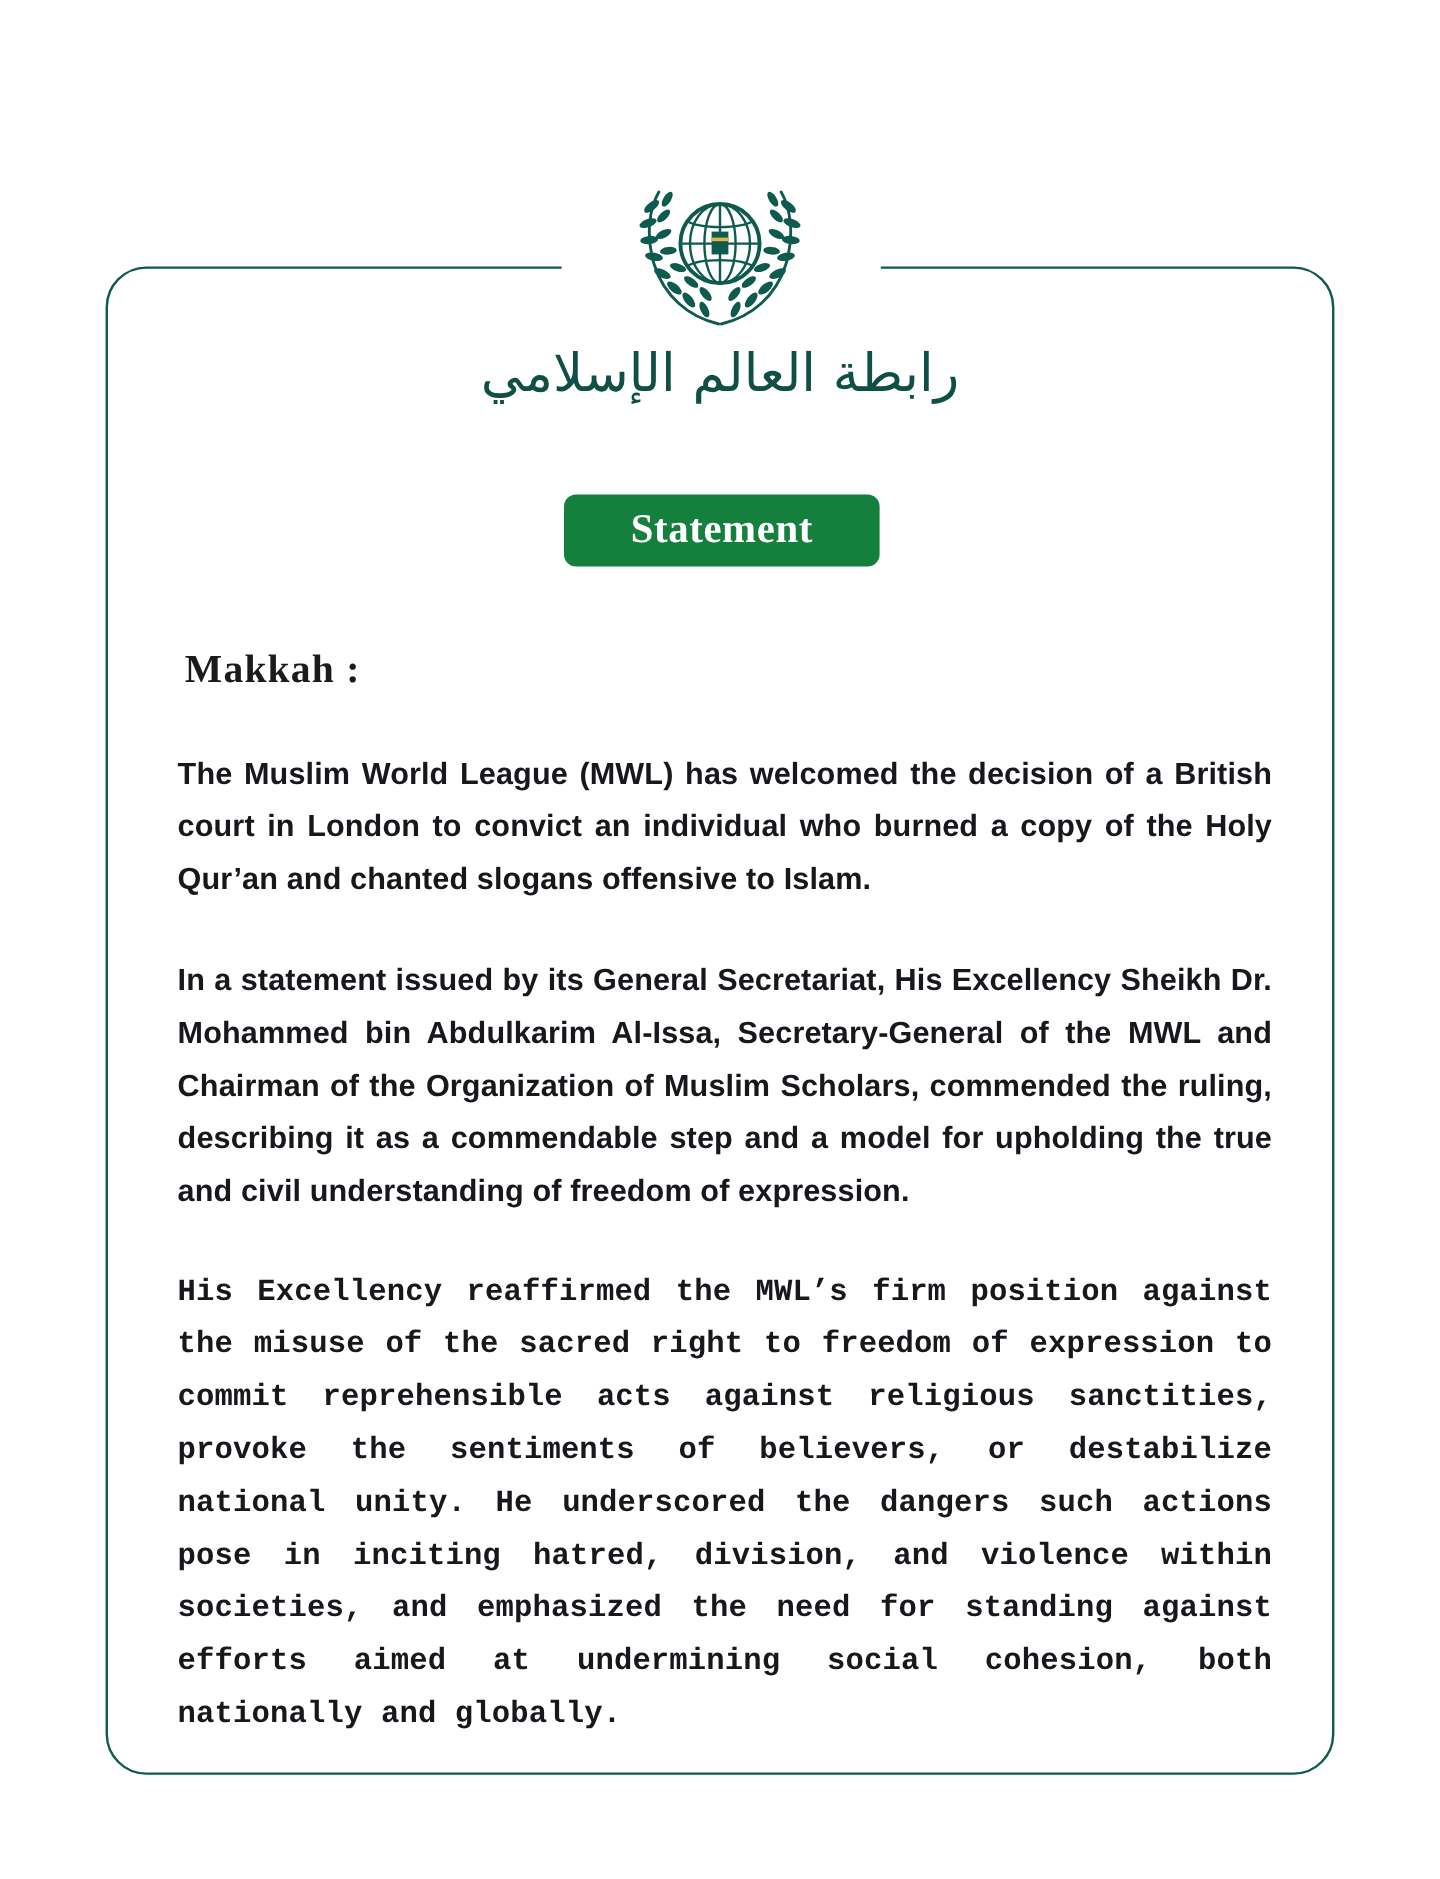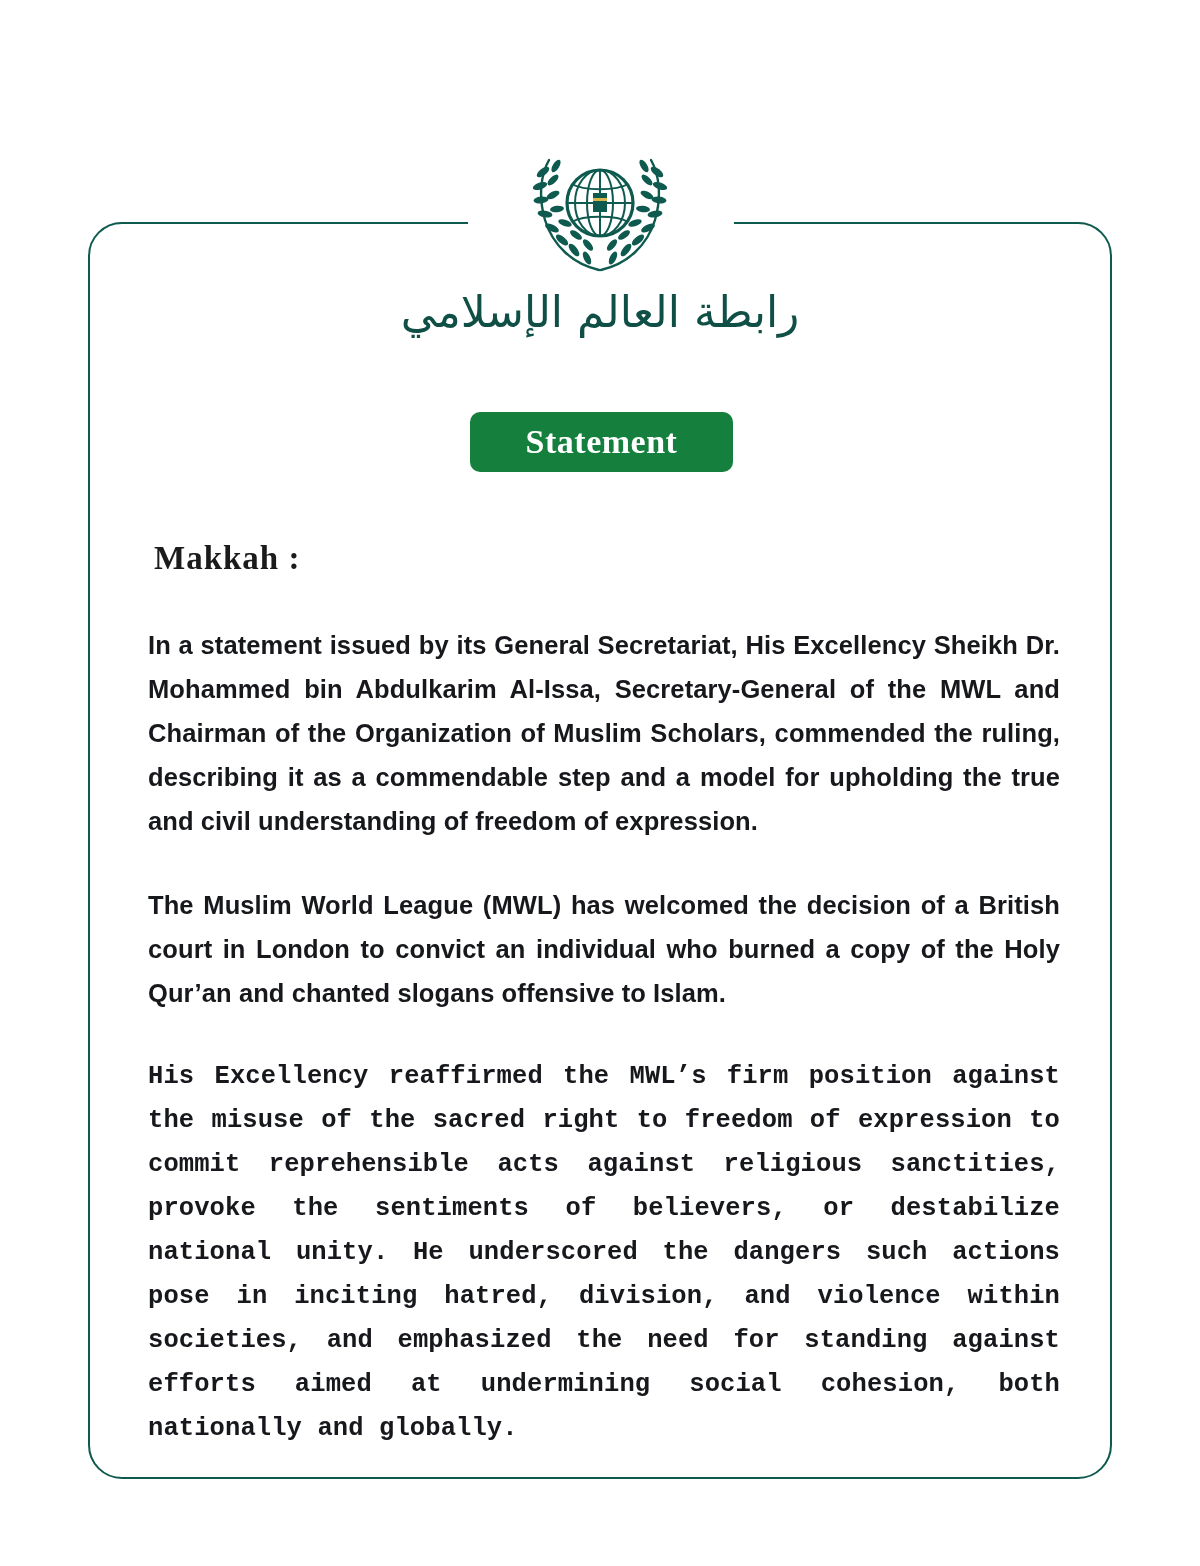--- a/index.html
+++ b/index.html
@@ -193,16 +193,16 @@
 <div class="wordmark">
   <div class="wordmark-ar">رابطة العالم الإسلامي</div>
 </div>
 
 <div class="pill">
   <span>Statement</span>
 </div>
 
 <div class="content">
   <div class="dateline">Makkah :</div>
+  <p class="para">The Muslim World League (MWL) has welcomed the decision of a British court in London to convict an individual who burned a copy of the Holy Qur’an and chanted slogans offensive to Islam.</p>
   <p class="para">In a statement issued by its General Secretariat, His Excellency Sheikh Dr. Mohammed bin Abdulkarim Al-Issa, Secretary-General of the MWL and Chairman of the Organization of Muslim Scholars, commended the ruling, describing it as a commendable step and a model for upholding the true and civil understanding of freedom of expression.</p>
-  <p class="para">The Muslim World League (MWL) has welcomed the decision of a British court in London to convict an individual who burned a copy of the Holy Qur’an and chanted slogans offensive to Islam.</p>
   <p class="para">His Excellency reaffirmed the MWL’s firm position against the misuse of the sacred right to freedom of expression to commit reprehensible acts against religious sanctities, provoke the sentiments of believers, or destabilize national unity. He underscored the dangers such actions pose in inciting hatred, division, and violence within societies, and emphasized the need for standing against efforts aimed at undermining social cohesion, both nationally and globally.</p>
 </div>
 
 </body></html>

